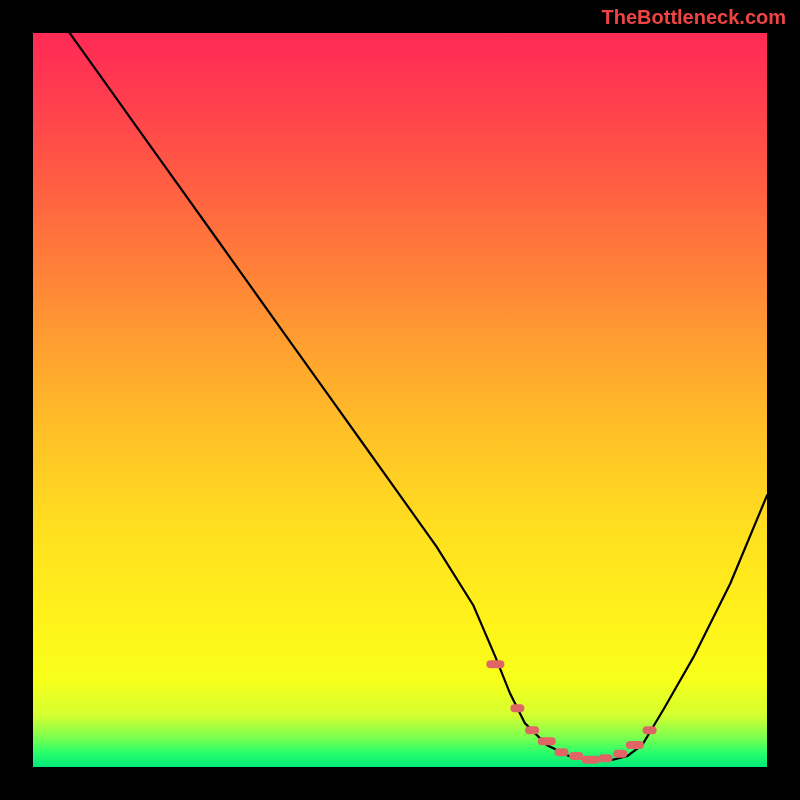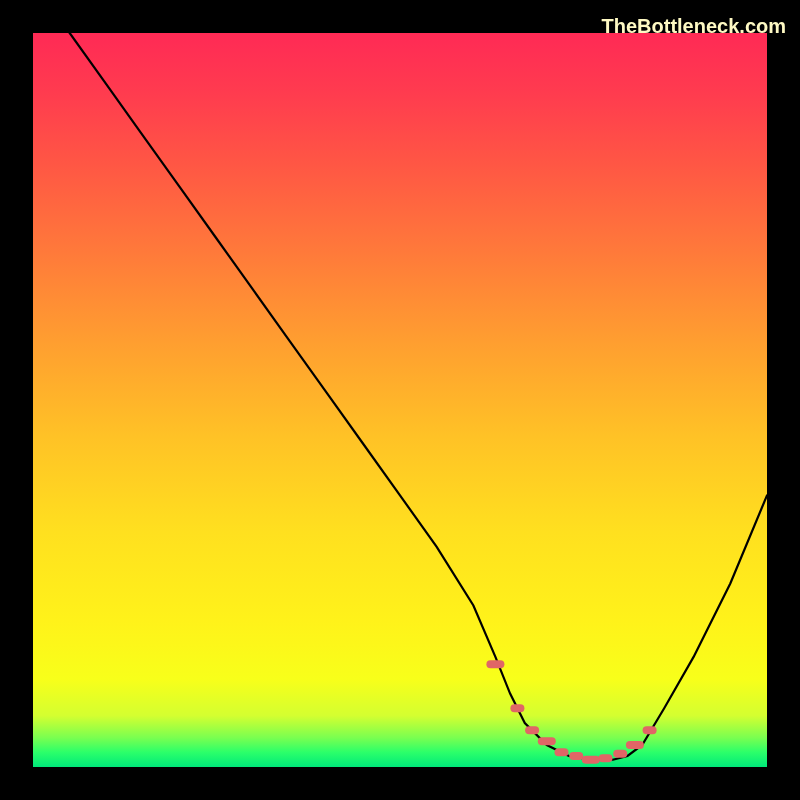--- a/index.html
+++ b/index.html
@@ -7,25 +7,24 @@
     width: 800px;
     height: 800px;
     background: #000;
     position: relative;
     font-family: Arial, sans-serif;
   }
   .watermark {
     position: absolute;
     top: 6px;
     right: 14px;
-    color: #fef9c3;
+    color: #ef4444;
     font-size: 20px;
     font-weight: bold;
     z-index: 10;
-    margin-top: 9px;
   }
   .plot-area {
     position: absolute;
     left: 33px;
     top: 33px;
     width: 734px;
     height: 734px;
     overflow: hidden;
   }
   .gradient-bg {

